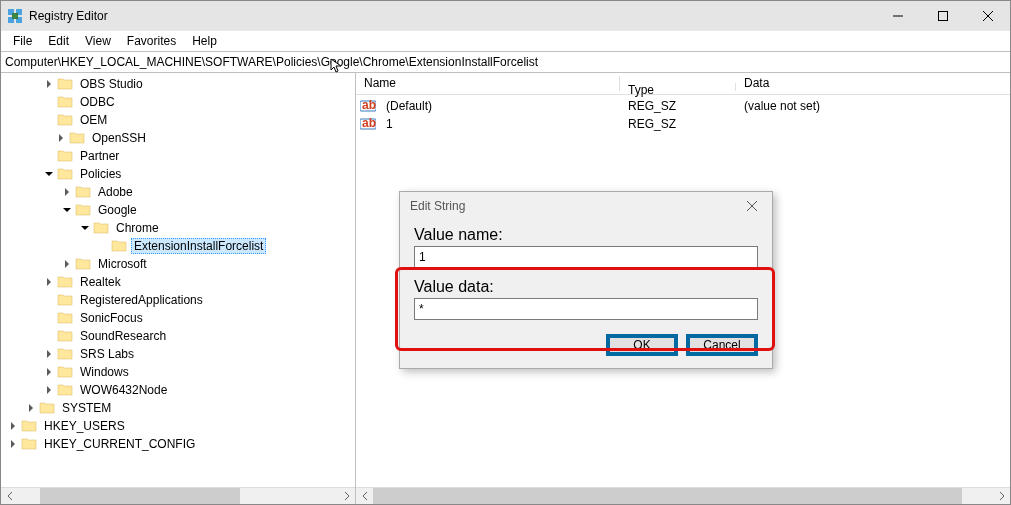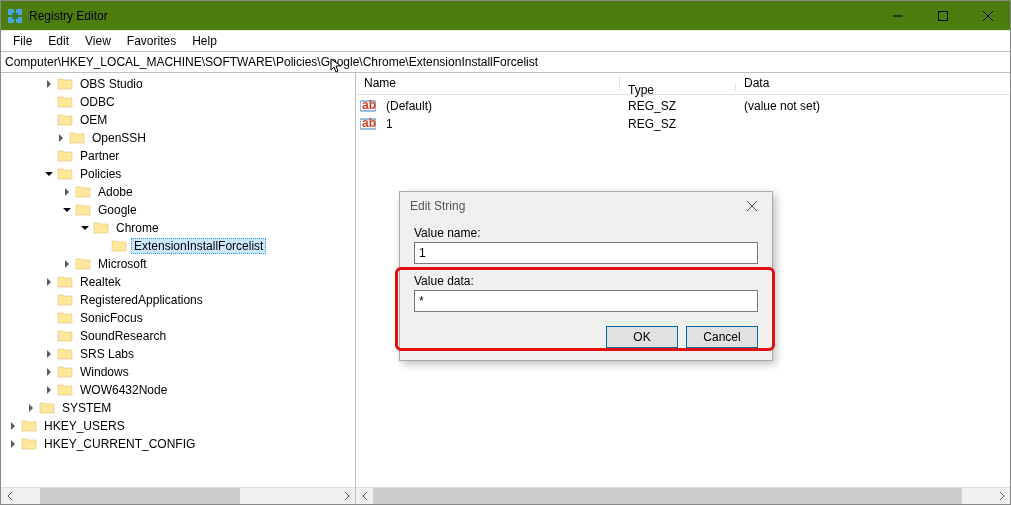--- a/index.html
+++ b/index.html
@@ -1,19 +1,19 @@
 <!DOCTYPE html>
 <html><head>
 <meta charset="utf-8">
 <style>
   * { box-sizing: border-box; margin: 0; padding: 0; font-family: "Segoe UI", Tahoma, sans-serif; font-size: 12px; }
   body { background: #fff; width: 1011px; height: 505px; overflow: hidden; border:1px solid #888; position:relative; }
 
   
-  .titlebar { height: 30px; display:flex; align-items:center; background:#4d7c0f; border-bottom:1px solid #e8e8e8; }
+  .titlebar { height: 30px; display:flex; align-items:center; background:#e5e5e5; border-bottom:1px solid #e8e8e8; }
   .titlebar .app-icon { width:16px; height:16px; margin:0 6px 0 6px; }
   .titlebar .title { flex:0 0 auto; font-size:12px; color:#000; }
   .titlebar .spacer { flex:1; }
   .winbtn { width:45px; height:30px; display:flex; align-items:center; justify-content:center; }
   .winbtn svg { width:10px; height:10px; stroke:#000; stroke-width:1; fill:none; }
 
   
   .menubar { height:20px; display:flex; align-items:center; padding:0 4px; background:#fff; }
   .menuitem { padding:2px 8px; color:#000; }
 
@@ -50,24 +50,24 @@
   .cell-name { width:242px; }
   .cell-type { width:116px; }
   .cell-data { flex:1; }
 
   
   .dialog { position:absolute; left:398px; top:190px; width:374px; background:#f0f0f0; border:1px solid #aaa; box-shadow:3px 3px 8px rgba(0,0,0,0.25); }
   .dialog .dtitle { height:28px; display:flex; align-items:center; padding:0 10px; color:#555; font-size:12px; }
   .dialog .dclose { margin-left:auto; width:20px; height:20px; display:flex;align-items:center;justify-content:center; }
   .dialog .dclose svg{width:10px;height:10px;stroke:#555;stroke-width:1;fill:none;}
   .dialog .body { padding:2px 14px 12px 14px; }
-  .dialog label { display:block; margin:4px 0 2px 0; font-size:12px; color:#000;}
+  .dialog label { display:block; margin:4px 0 2px 0; font-size:16px; color:#000;}
   .dialog input[type=text] { width:100%; height:22px; padding:1px 4px; border:1px solid #7a7a7a; background:#fff; font-size:12px; }
   .dialog .buttons { display:flex; justify-content:flex-end; gap:8px; margin-top:14px;}
-  .dialog button { width:72px; height:22px; background:#e1e1e1; border:1px solid #0369a1; font-size:12px; }
+  .dialog button { width:72px; height:22px; background:#e1e1e1; border:4px solid #0369a1; font-size:12px; }
 
   .highlight { position:absolute; border:3px solid #e01010; border-radius:6px; pointer-events:none; }
 
   .cursor { position:absolute; left:329px; top:57px; width:16px; height:16px; pointer-events:none; }
 </style>
 </head>
 <body>
 
 <div class="titlebar">
   <svg class="app-icon" viewBox="0 0 16 16">

